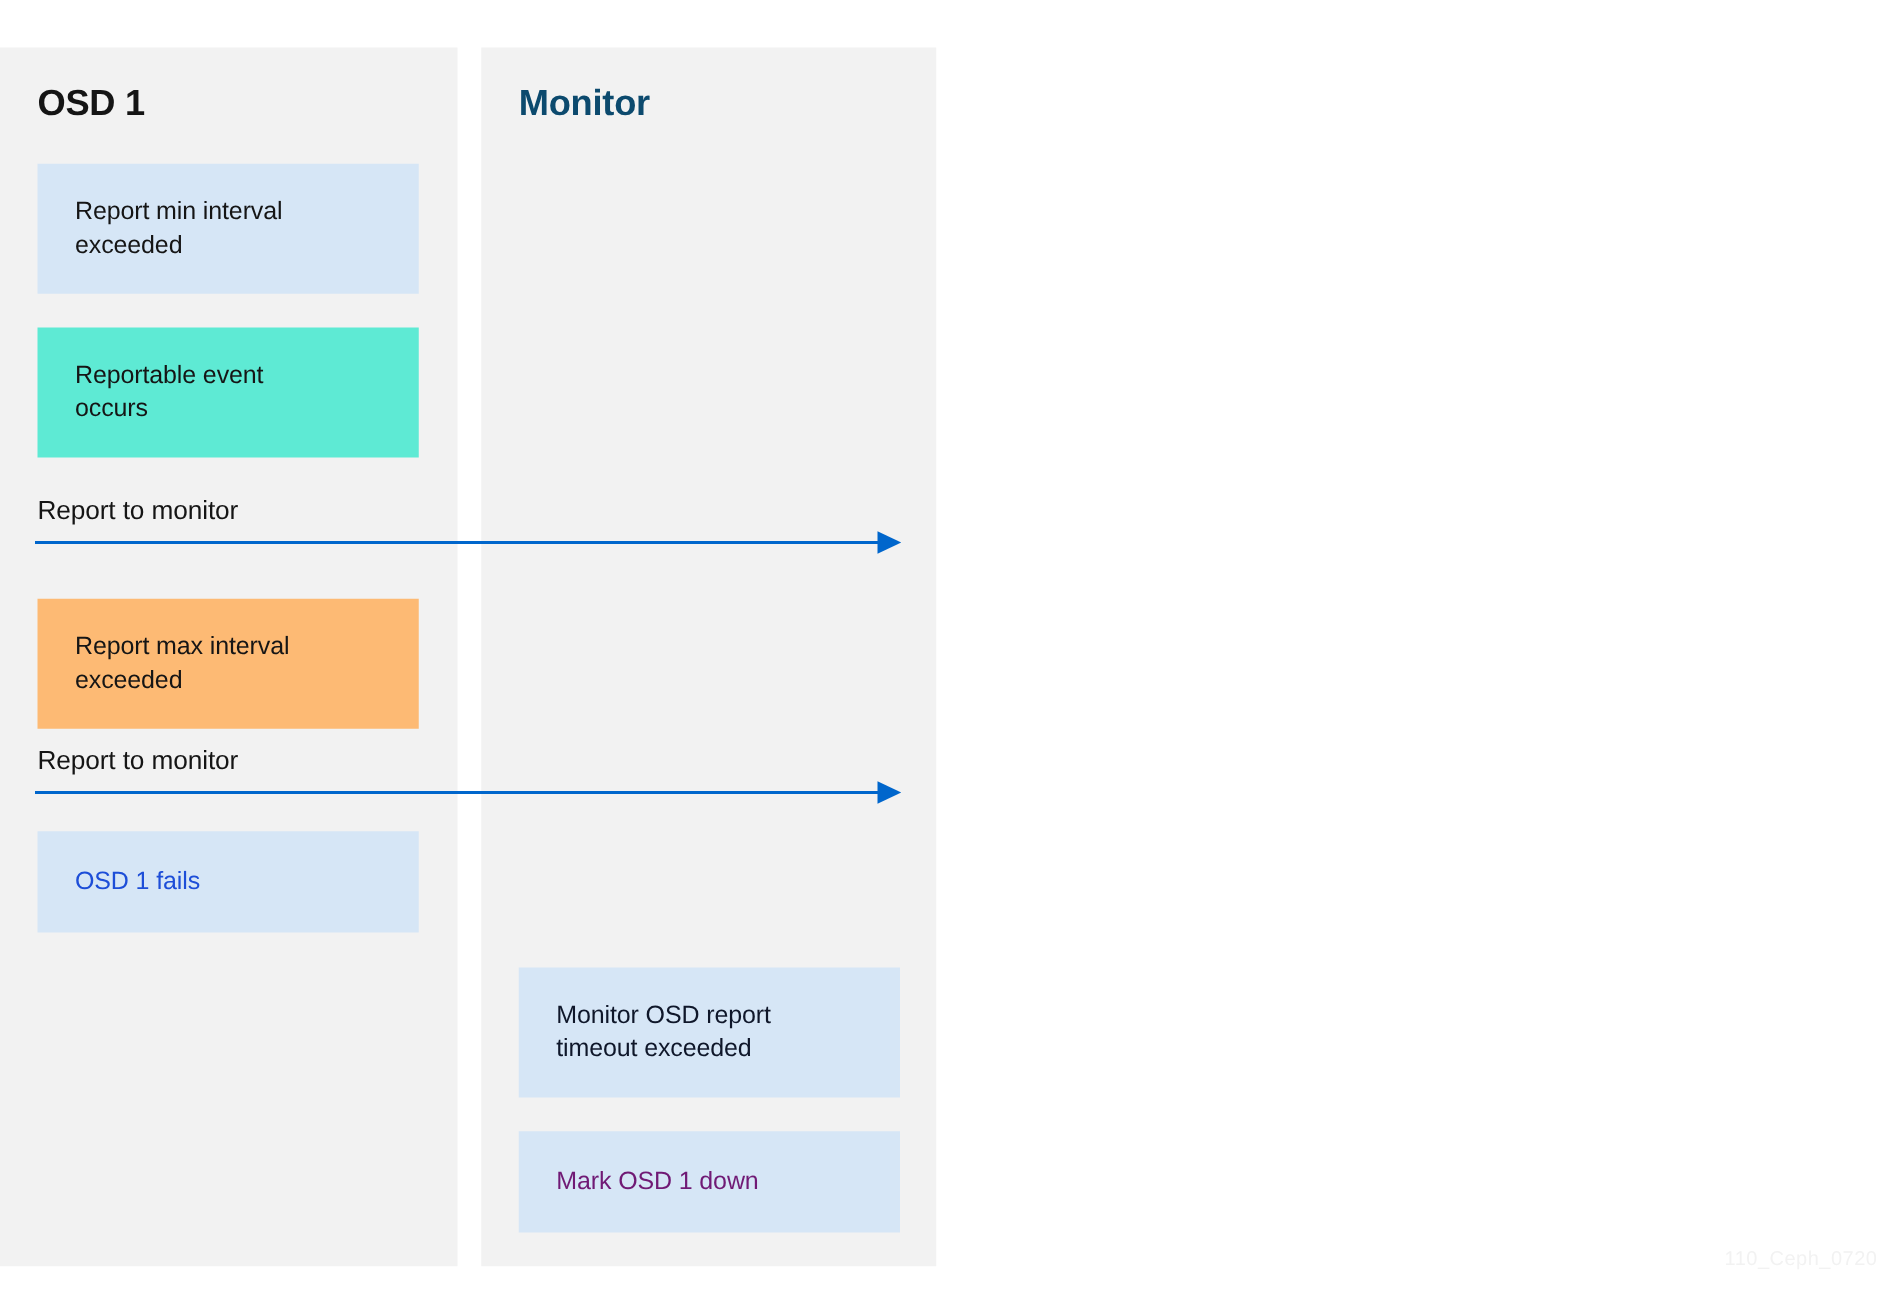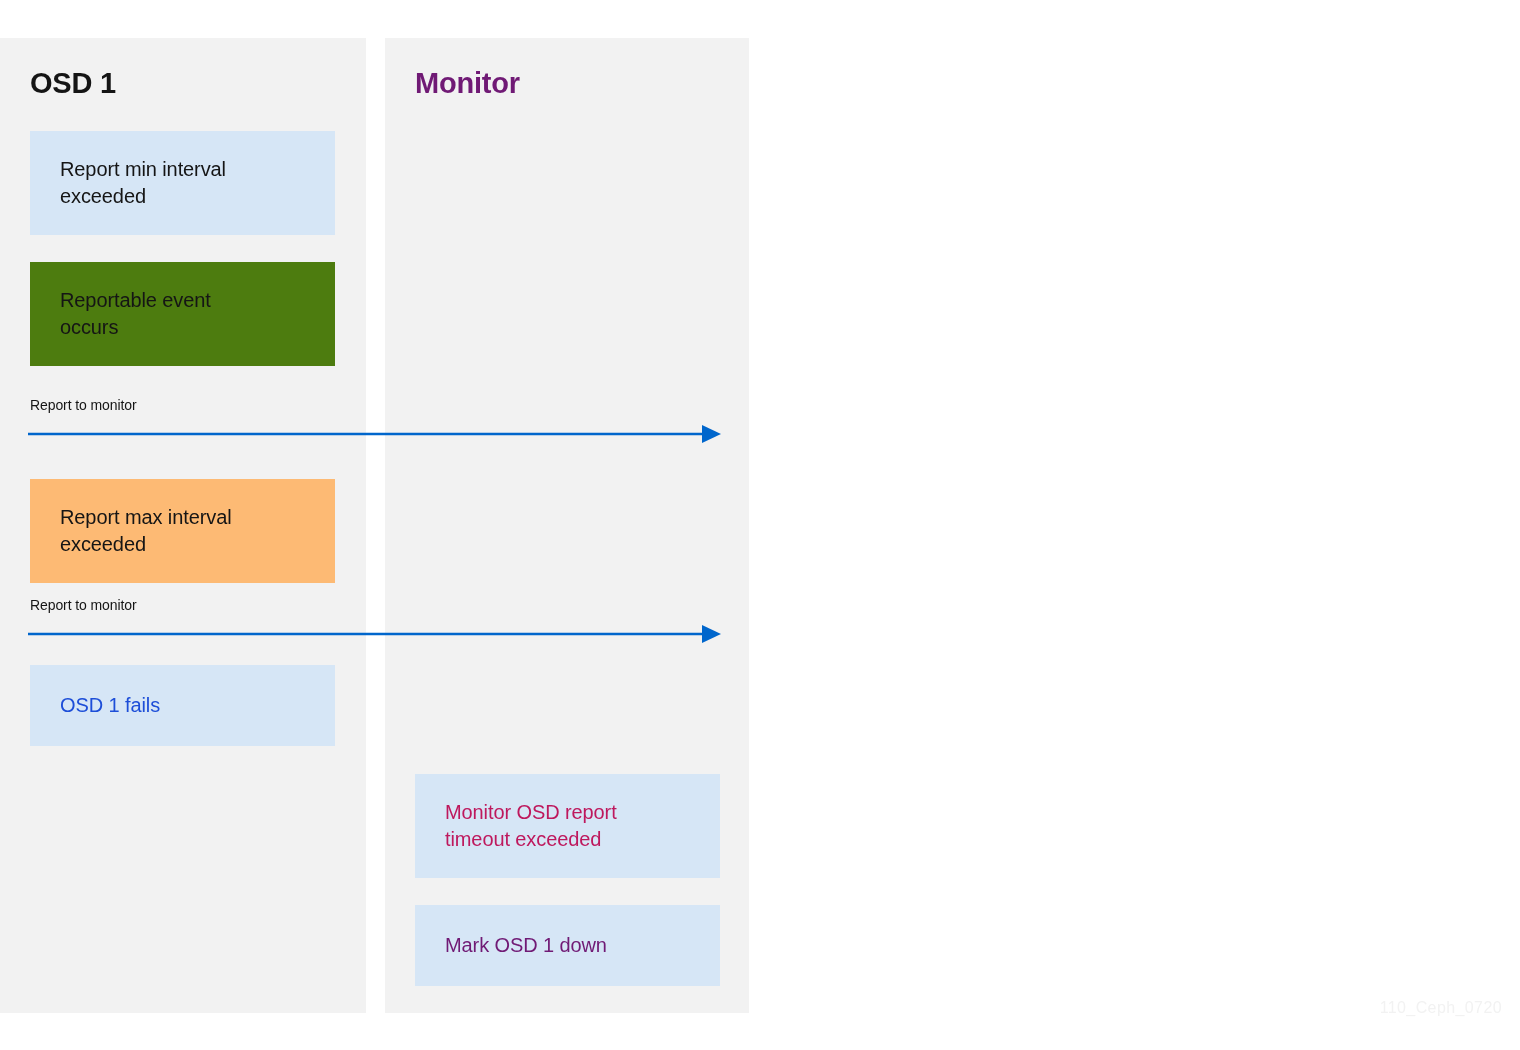--- a/index.html
+++ b/index.html
@@ -50,21 +50,21 @@
     color: #151515;
     line-height: 27px;
     padding-left: 30px;
     padding-right: 12px;
     white-space: pre-line;
     letter-spacing: -0.1px;
   }
 
   .msg-label {
     position: absolute;
-    font-size: 14px;
+    font-size: 21px;
     color: #151515;
     letter-spacing: -0.1px;
     white-space: nowrap;
   }
 
   .msg-arrow {
     position: absolute;
   }
 
   .watermark {
@@ -75,38 +75,38 @@
     white-space: nowrap;
   }
 </style>
 </head>
 <body>
 
 <div id="canvas">
     <div class="lane" style="left: 0px; top: 38px; width: 366px; height: 975px; background: rgb(242, 242, 242);"></div>
     <div class="lane-title" style="left: 30px; top: 67px; color: rgb(21, 21, 21);">OSD 1</div>
     <div class="lane" style="left: 385px; top: 38px; width: 364px; height: 975px; background: rgb(242, 242, 242);"></div>
-    <div class="lane-title" style="left: 415px; top: 67px; color: #701a75;">Monitor</div>
+    <div class="lane-title" style="left: 415px; top: 67px; color: #0c4a6e;">Monitor</div>
     <div class="node" style="left: 30px; top: 131px; width: 305px; height: 104px; background: rgb(214, 230, 246);">
       <div class="node-label" style="color: rgb(21, 21, 21);">Report min interval
 exceeded</div>
     </div>
-    <div class="node" style="left: 30px; top: 262px; width: 305px; height: 104px; background: #4d7c0f;">
+    <div class="node" style="left: 30px; top: 262px; width: 305px; height: 104px; background: #5eead4;">
       <div class="node-label" style="color: rgb(21, 21, 21);">Reportable event
 occurs</div>
     </div>
     <div class="node" style="left: 30px; top: 463px; width: 305px; height: 104px; background: #fdba74; margin-top: 16px;">
       <div class="node-label" style="color: rgb(21, 21, 21);">Report max interval
 exceeded</div>
     </div>
     <div class="node" style="left: 30px; top: 665px; width: 305px; height: 81px; background: rgb(214, 230, 246);">
       <div class="node-label" style="color: #1d4ed8;">OSD 1 fails</div>
     </div>
     <div class="node" style="left: 415px; top: 774px; width: 305px; height: 104px; background: rgb(214, 230, 246);">
-      <div class="node-label" style="color: #be185d;">Monitor OSD report
+      <div class="node-label" style="color: #0f172a;">Monitor OSD report
 timeout exceeded</div>
     </div>
     <div class="node" style="left: 415px; top: 905px; width: 305px; height: 81px; background: rgb(214, 230, 246);">
       <div class="node-label" style="color: #701a75;">Mark OSD 1 down</div>
     </div>
     <div class="msg-label" style="left: 30px; top: 397px; color: rgb(21, 21, 21);">Report to monitor</div>
     <div class="msg-arrow" style="left: 28px; top: 423px; width: 693px; height: 22px;"><svg width="693" height="22" viewBox="0 0 693 22">
         <line x1="0" y1="11" x2="675" y2="11" stroke="#0066cc" stroke-width="2.5"></line>
         <polygon points="674,2 693,11 674,20" fill="#0066cc"></polygon>
       </svg></div>

